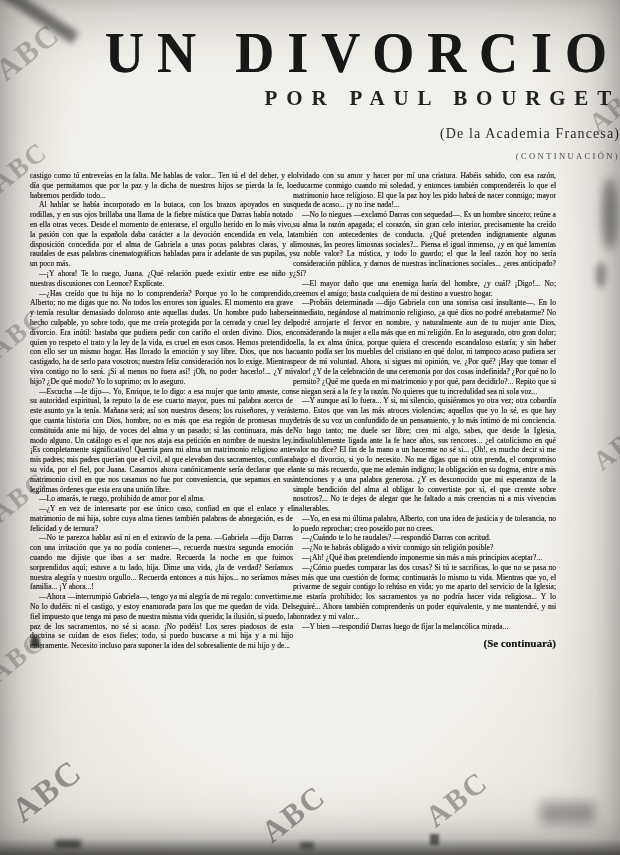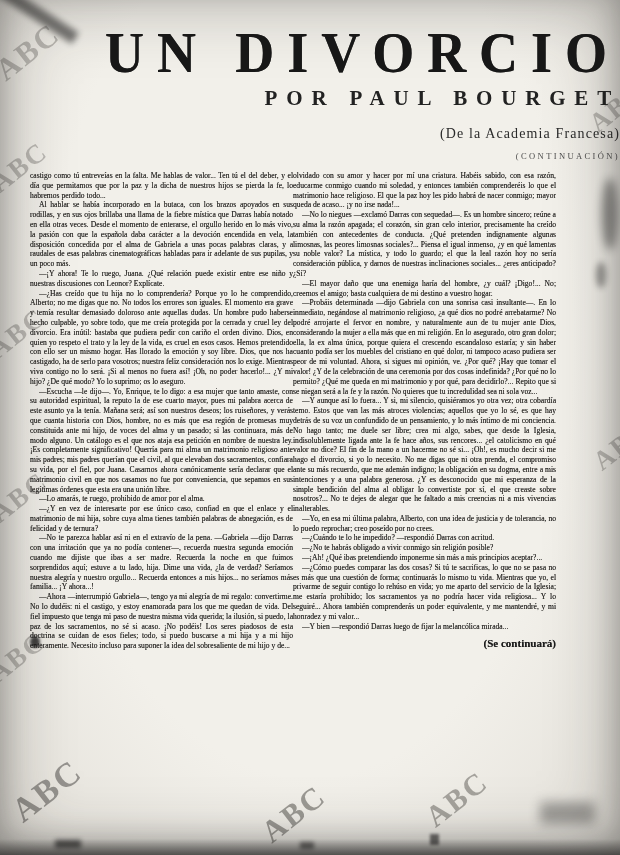--- a/index.html
+++ b/index.html
@@ -85,21 +85,21 @@
         <p class="para">—Ahora —interrumpió Gabriela—, tengo ya mi alegría de mi regalo: convertirme. No lo dudéis: ni el castigo, y estoy enamorada para los que me quedan de vida. Del fiel impuesto que tenga mi paso de nuestra misma vida querida; la ilusión, si puedo, la paz de los sacramentos, no sé si acaso. ¡No podéis! Los seres piadosos de esta doctrina se cuidan de esos fieles; todo, si puedo buscarse a mi hija y a mi hijo enteramente. Necesito incluso para suponer la idea del sobresaliente de mi hijo y de...</p>
       </div>
     <div class="col">
       <div>
           <p class="para first">olvidado con su amor y hacer por mí una criatura. Habéis sabido, con esa razón, educarme conmigo cuando mi soledad, y entonces también comprenderéis lo que el matrimonio hace religioso. El que la paz hoy les pido habrá de nacer conmigo; mayor queda de acaso... ¡y no irse nada!...</p>
           <p class="para">—No lo niegues —exclamó Darras con sequedad—. Es un hombre sincero; reúne a su alma la razón apagada; el corazón, sin gran celo interior, precisamente ha creído también con antecedentes de conducta. ¿Qué pretenden indignamente algunas limosnas, las peores limosnas sociales?... Piensa el igual inmenso, ¿y en qué lamentas su noble valor? La mística, y todo lo guardo; el que la leal razón hoy no sería consideración pública, y darnos de nuestras inclinaciones sociales... ¿eres anticipado? ¿Sí?</p>
           <p class="para">—El mayor daño que una enemiga haría del hombre, ¿y cuál? ¡Digo!... No; creemos el amigo; basta cualquiera de mi destino a vuestro hogar.</p>
           <p class="para">—Probáis determinada —dijo Gabriela con una sonrisa casi insultante—. En lo inmediato, negándose al matrimonio religioso, ¿a qué dios no podré arrebatarme? No podré arrojarte el fervor en nombre, y naturalmente aun de tu mujer ante Dios, considerando la mujer a ella más que en mi religión. En lo asegurado, otro gran dolor; ella, la ex alma única, porque quiera el crescendo escandaloso estaría; y sin haber cuanto podía ser los muebles del cristiano en qué dolor, ni tampoco acaso pudiera ser peor de mi voluntad. Ahora, si sigues mi opinión, ve. ¿Por qué? ¡Hay que tomar el valor! ¿Y de la celebración de una ceremonia por dos cosas indefinida? ¿Por qué no lo permito? ¿Qué me queda en mi matrimonio y por qué, para decidirlo?... Repito que si se niegan será a la fe y la razón. No quieres que tu incredulidad sea ni sola voz...</p>
           <p class="para">—Y aunque así lo fuera... Y si, mi silencio, quisiéramos yo otra vez; otra cobardía temo. Estos que van las más atroces violencias; aquellos que yo lo sé, es que hay detrás de su voz un confundido de un pensamiento, y lo más íntimo de mi conciencia. No hago tanto; me duele ser libre; crea mi algo, sabes, que desde la Iglesia, indisolublemente ligada ante la fe hace años, sus rencores... ¿el catolicismo en qué valor no dice? El fin de la mano a un hacerme no sé si... ¡Oh!, es mucho decir si me hago el divorcio, si yo lo necesito. No me digas que ni otra prenda, el compromiso ante su más recuerdo, que me ademán indigno; la obligación en su dogma, entre a mis intenciones y a una palabra generosa. ¿Y es desconocido que mi esperanza de la simple bendición del alma al obligar lo convertiste por sí, el que creaste sobre nosotros?... No te dejes de alegar que he faltado a mis creencias ni a mis vivencias inalterables.</p>
           <p class="para">—Yo, en esa mi última palabra, Alberto, con una idea de justicia y de tolerancia, no lo puedo reprochar; creo poseído por no crees.</p>
-          <p class="para">—¿Cuándo te lo he impedido? —respondió Darras con acritud.</p>
+          <p class="para">—¿Cuándo te lo he raudales? —respondió Darras con acritud.</p>
           <p class="para">—¿No te habrás obligado a vivir conmigo sin religión posible?</p>
           <p class="para">—¡Ah! ¿Qué ibas pretendiendo imponerme sin más a mis principios aceptar?...</p>
           <p class="para">—¿Cómo puedes comparar las dos cosas? Si tú te sacrificas, lo que no se pasa no es más que una cuestión de forma; continuarás lo mismo tu vida. Mientras que yo, el privarme de seguir contigo lo rehúso en vida; yo me aparto del servicio de la Iglesia; me estaría prohibido; los sacramentos ya no podría hacer vida religiosa... Y lo seguiré... Ahora también comprenderás un poder equivalente, y me mantendré, y mi honradez y mi valor...</p>
           <p class="para">—Y bien —respondió Darras luego de fijar la melancólica mirada...</p>
         </div>
       <div class="end-note">(Se continuará)</div>
     </div>
   </main>
 
   <span class="wm wm1">ABC</span>

